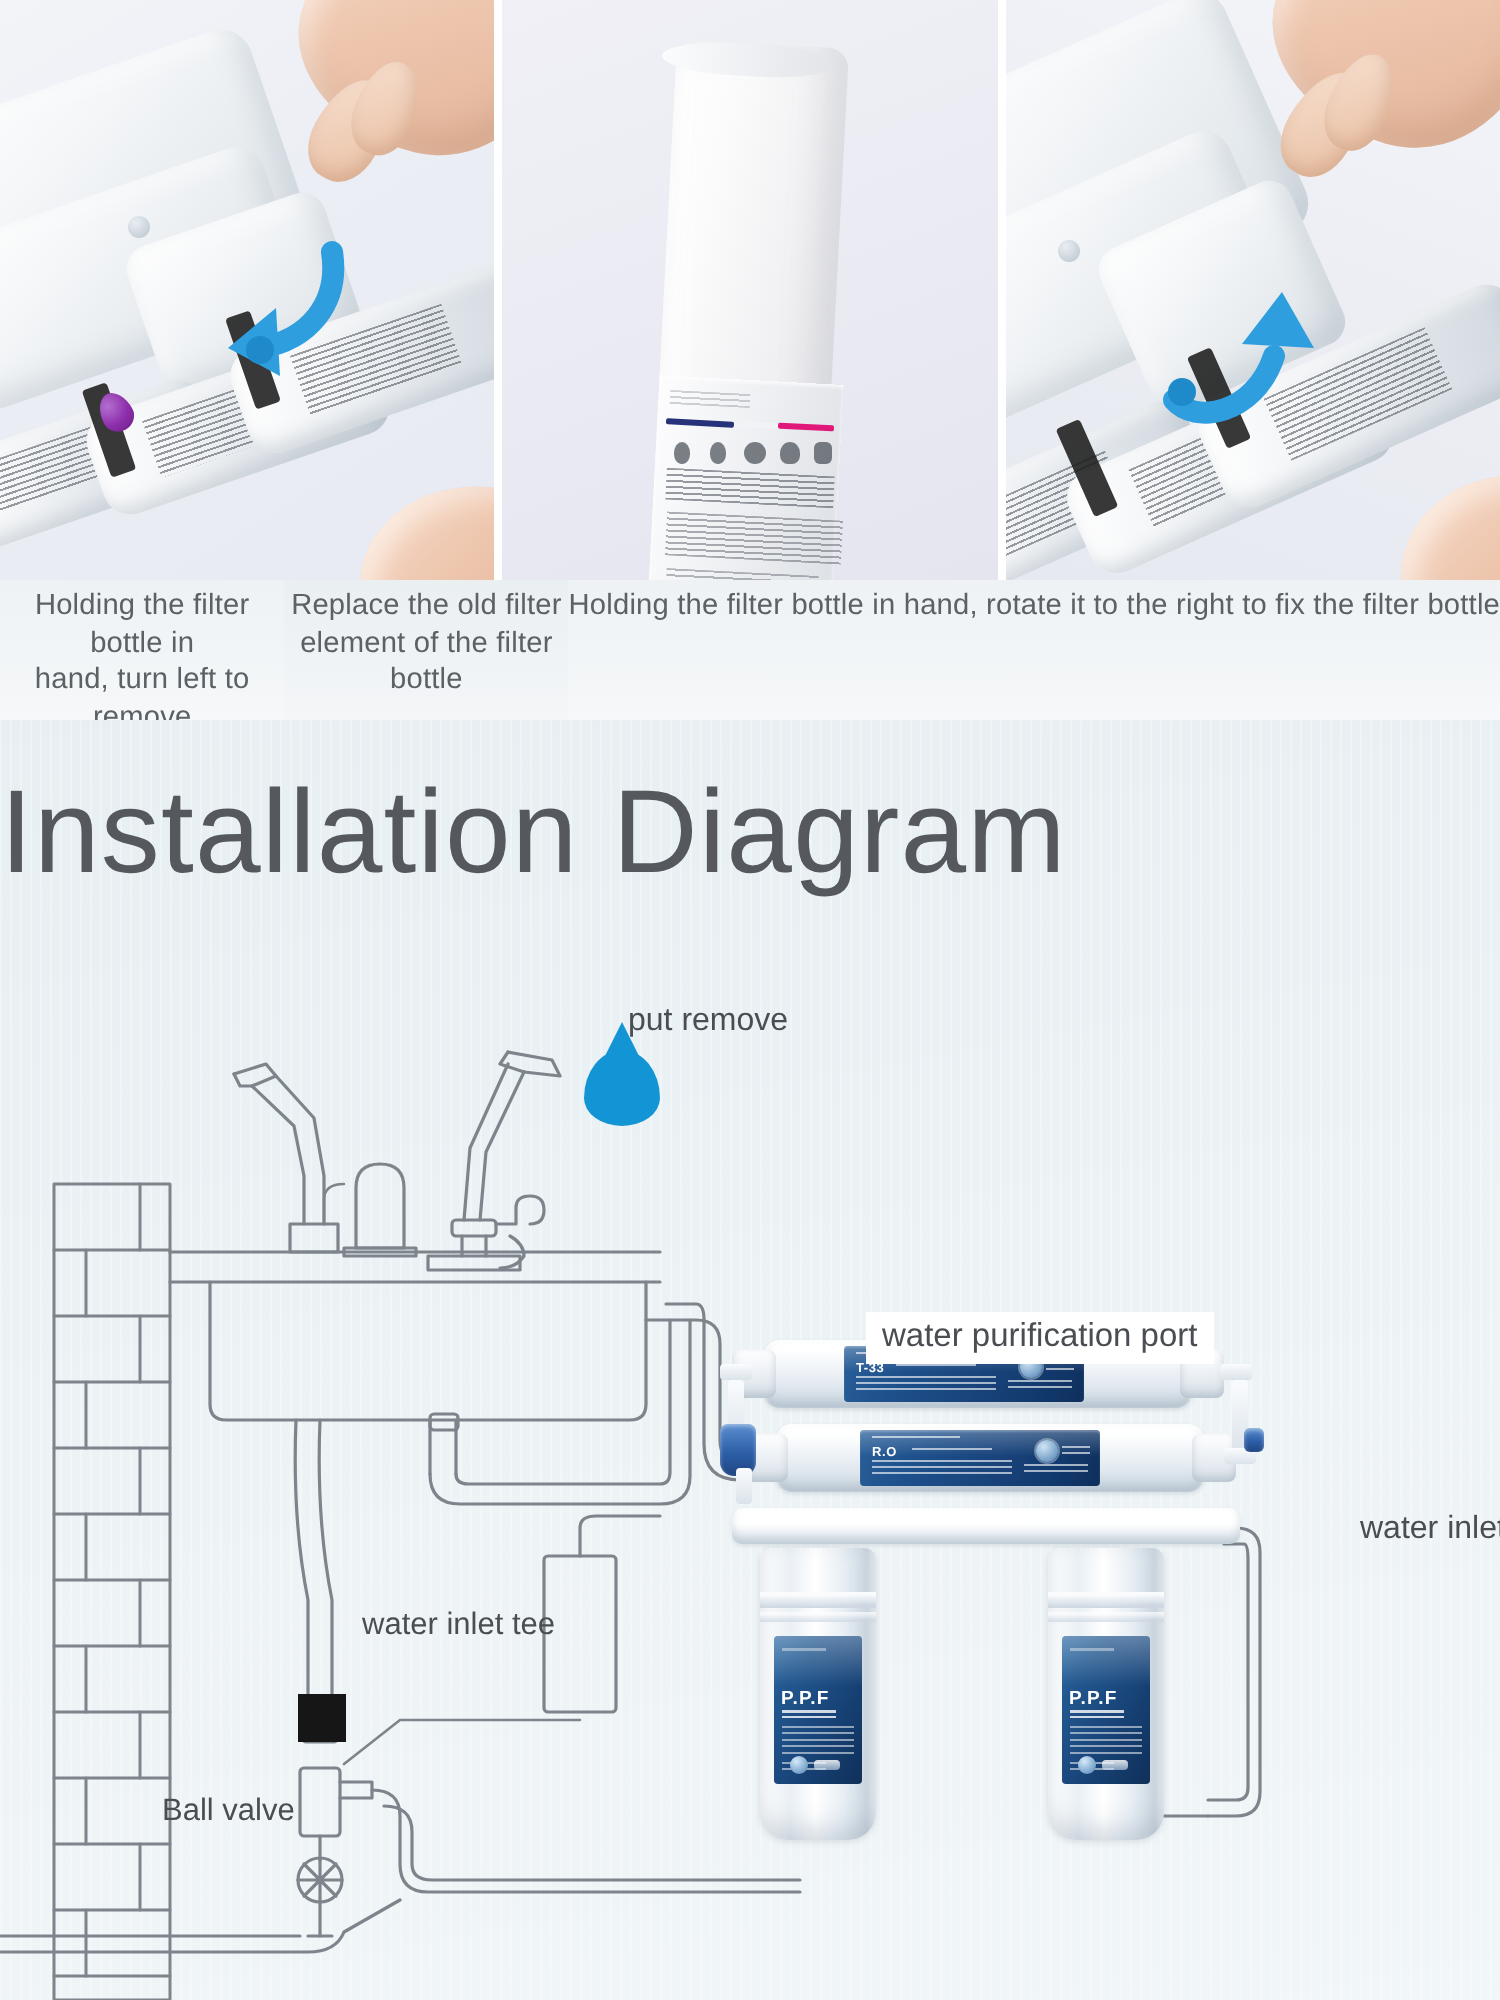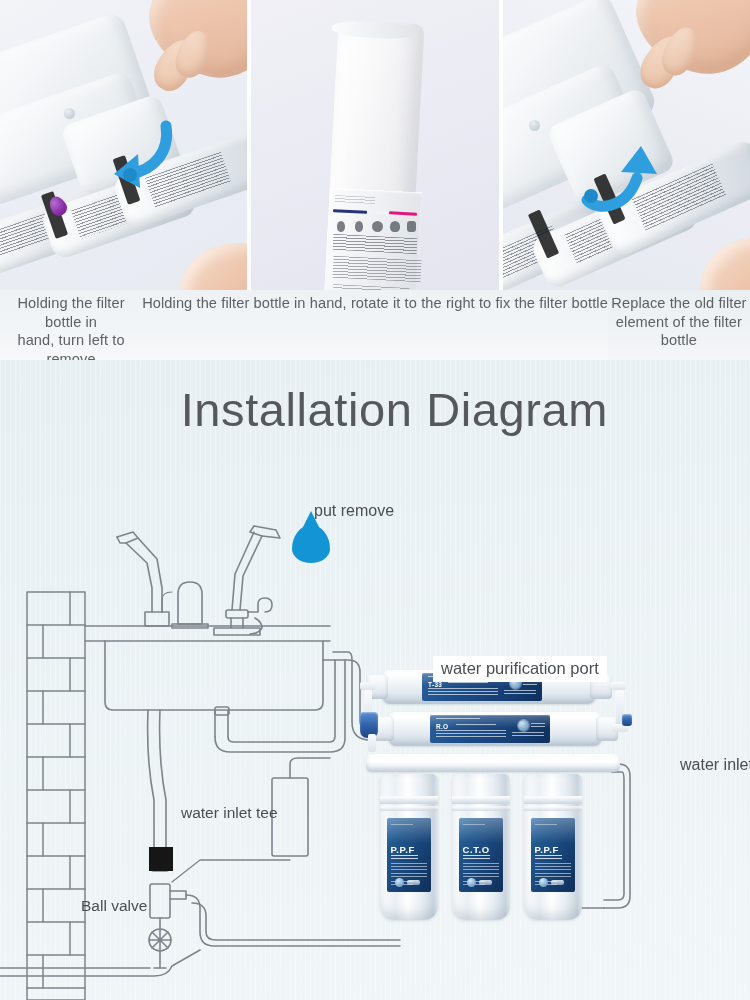--- a/index.html
+++ b/index.html
@@ -108,22 +108,22 @@
     background:linear-gradient(170deg,#e7eff3 0%,#eaf1f4 30%,#eef4f6 65%,#f1f6f8 100%);
     overflow:hidden;
   }
   .diagram::after{
     content:""; position:absolute; inset:0; pointer-events:none;
     background:repeating-linear-gradient(to right,
       rgba(255,255,255,.30) 0px, rgba(255,255,255,.30) 1px,
       rgba(255,255,255,0) 1px, rgba(255,255,255,0) 5px);
   }
   .title {
-    position:absolute; left:0; top:22px; width:608px; text-align:right;
-    font-size:47px; color:#55585c; font-weight:400; letter-spacing:.6px;
+    position:absolute; left:0; top:22px; width:608px; text-align:left;
+    font-size:59px; color:#55585c; font-weight:400; letter-spacing:.6px;
     z-index:4;
   }
   .dsvg { position:absolute; left:0; top:0; width:750px; height:640px; z-index:2; }
 
   .lbl {
     position:absolute; color:#4a4e53; font-size:16px; z-index:6; white-space:nowrap;
   }
   .lbl-sm { font-size:15.5px; }
   .lbl-box {
     position:absolute; z-index:6; background:#ffffff; padding:3px 8px 4px 8px;
@@ -333,28 +333,28 @@
       </svg>
     </div>
   </div>
 
   <div class="caption-row">
     <div class="caption-cell">
       <p>Holding the filter bottle in
 hand, turn left to remove
 the filter bottle</p>
     </div>
+    <div class="caption-cell cap-2">
+      <p>Replace the old filter
+element of the filter bottle</p>
+    </div>
     <div class="caption-cell cap-3">
       <p>Holding the filter bottle in
 hand, rotate it to the right to
 fix the filter bottle</p>
-    </div>
-    <div class="caption-cell cap-2">
-      <p>Replace the old filter
-element of the filter bottle</p>
     </div>
   </div>
 
   <div class="diagram">
 
     <div class="title">Installation Diagram</div>
 
     <svg class="dsvg" viewBox="0 0 750 640">
       <g fill="none" stroke="#7d848b" stroke-width="1.6" stroke-linejoin="round" stroke-linecap="round">
 
@@ -506,35 +506,20 @@
           <div class="vsub" style="top:6px;height:3px;width:50%;opacity:.5;"></div>
           <div class="vt" style="top:26px;">P.P.F</div>
           <div class="vsub" style="top:37px;"></div>
           <div class="vbody" style="top:45px;height:16px;"></div>
           <div class="vbody" style="top:63px;height:4px;width:52%;"></div>
           <div class="vseal" style="left:8px;top:60px;width:9px;height:9px;"></div>
           <div class="vseal2" style="left:20px;top:62px;width:13px;height:5px;"></div>
         </div>
       </div>
 
-      <div class="vhouse" style="left:92px;top:104px;width:58px;height:146px;">
-        <div class="vh-bowl"></div>
-        <div class="vh-ring" style="top:22px;"></div>
-        <div class="vh-ring" style="top:32px;height:5px;opacity:.7;"></div>
-        <div class="vlabel" style="left:7px;top:44px;width:44px;height:74px;">
-          <div class="sheen2"></div>
-          <div class="vsub" style="top:6px;height:3px;width:50%;opacity:.5;"></div>
-          <div class="vt" style="top:26px;">C.T.O</div>
-          <div class="vsub" style="top:37px;"></div>
-          <div class="vbody" style="top:45px;height:16px;"></div>
-          <div class="vbody" style="top:63px;height:4px;width:52%;"></div>
-          <div class="vseal" style="left:8px;top:60px;width:9px;height:9px;"></div>
-          <div class="vseal2" style="left:20px;top:62px;width:13px;height:5px;"></div>
-        </div>
-      </div>
 
       <div class="vhouse" style="left:164px;top:104px;width:58px;height:146px;">
         <div class="vh-bowl"></div>
         <div class="vh-ring" style="top:22px;"></div>
         <div class="vh-ring" style="top:32px;height:5px;opacity:.7;"></div>
         <div class="vlabel" style="left:7px;top:44px;width:44px;height:74px;">
           <div class="sheen2"></div>
           <div class="vsub" style="top:6px;height:3px;width:50%;opacity:.5;"></div>
           <div class="vt" style="top:26px;">P.P.F</div>
           <div class="vsub" style="top:37px;"></div>

